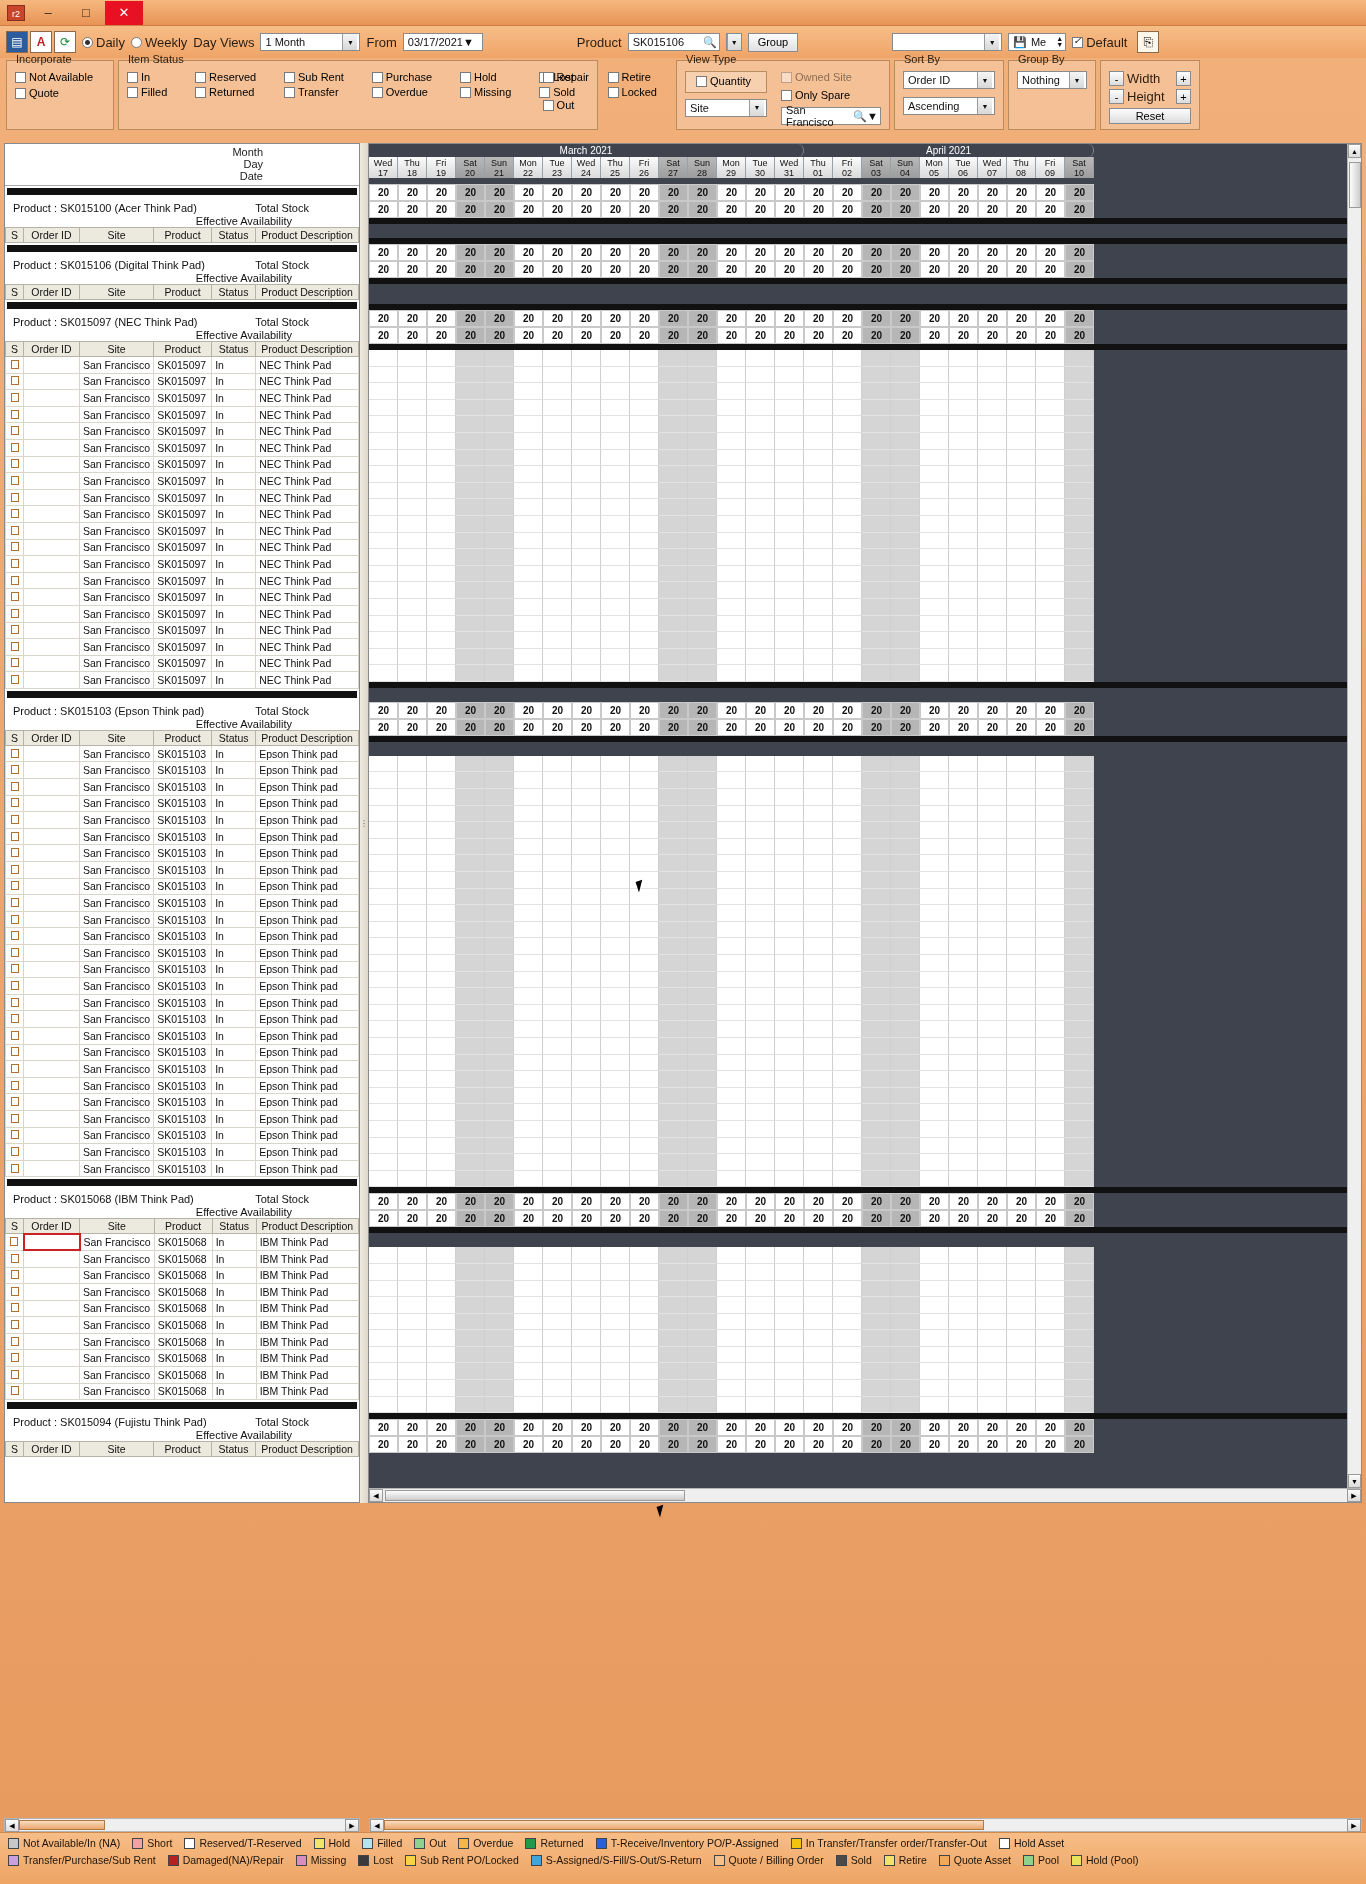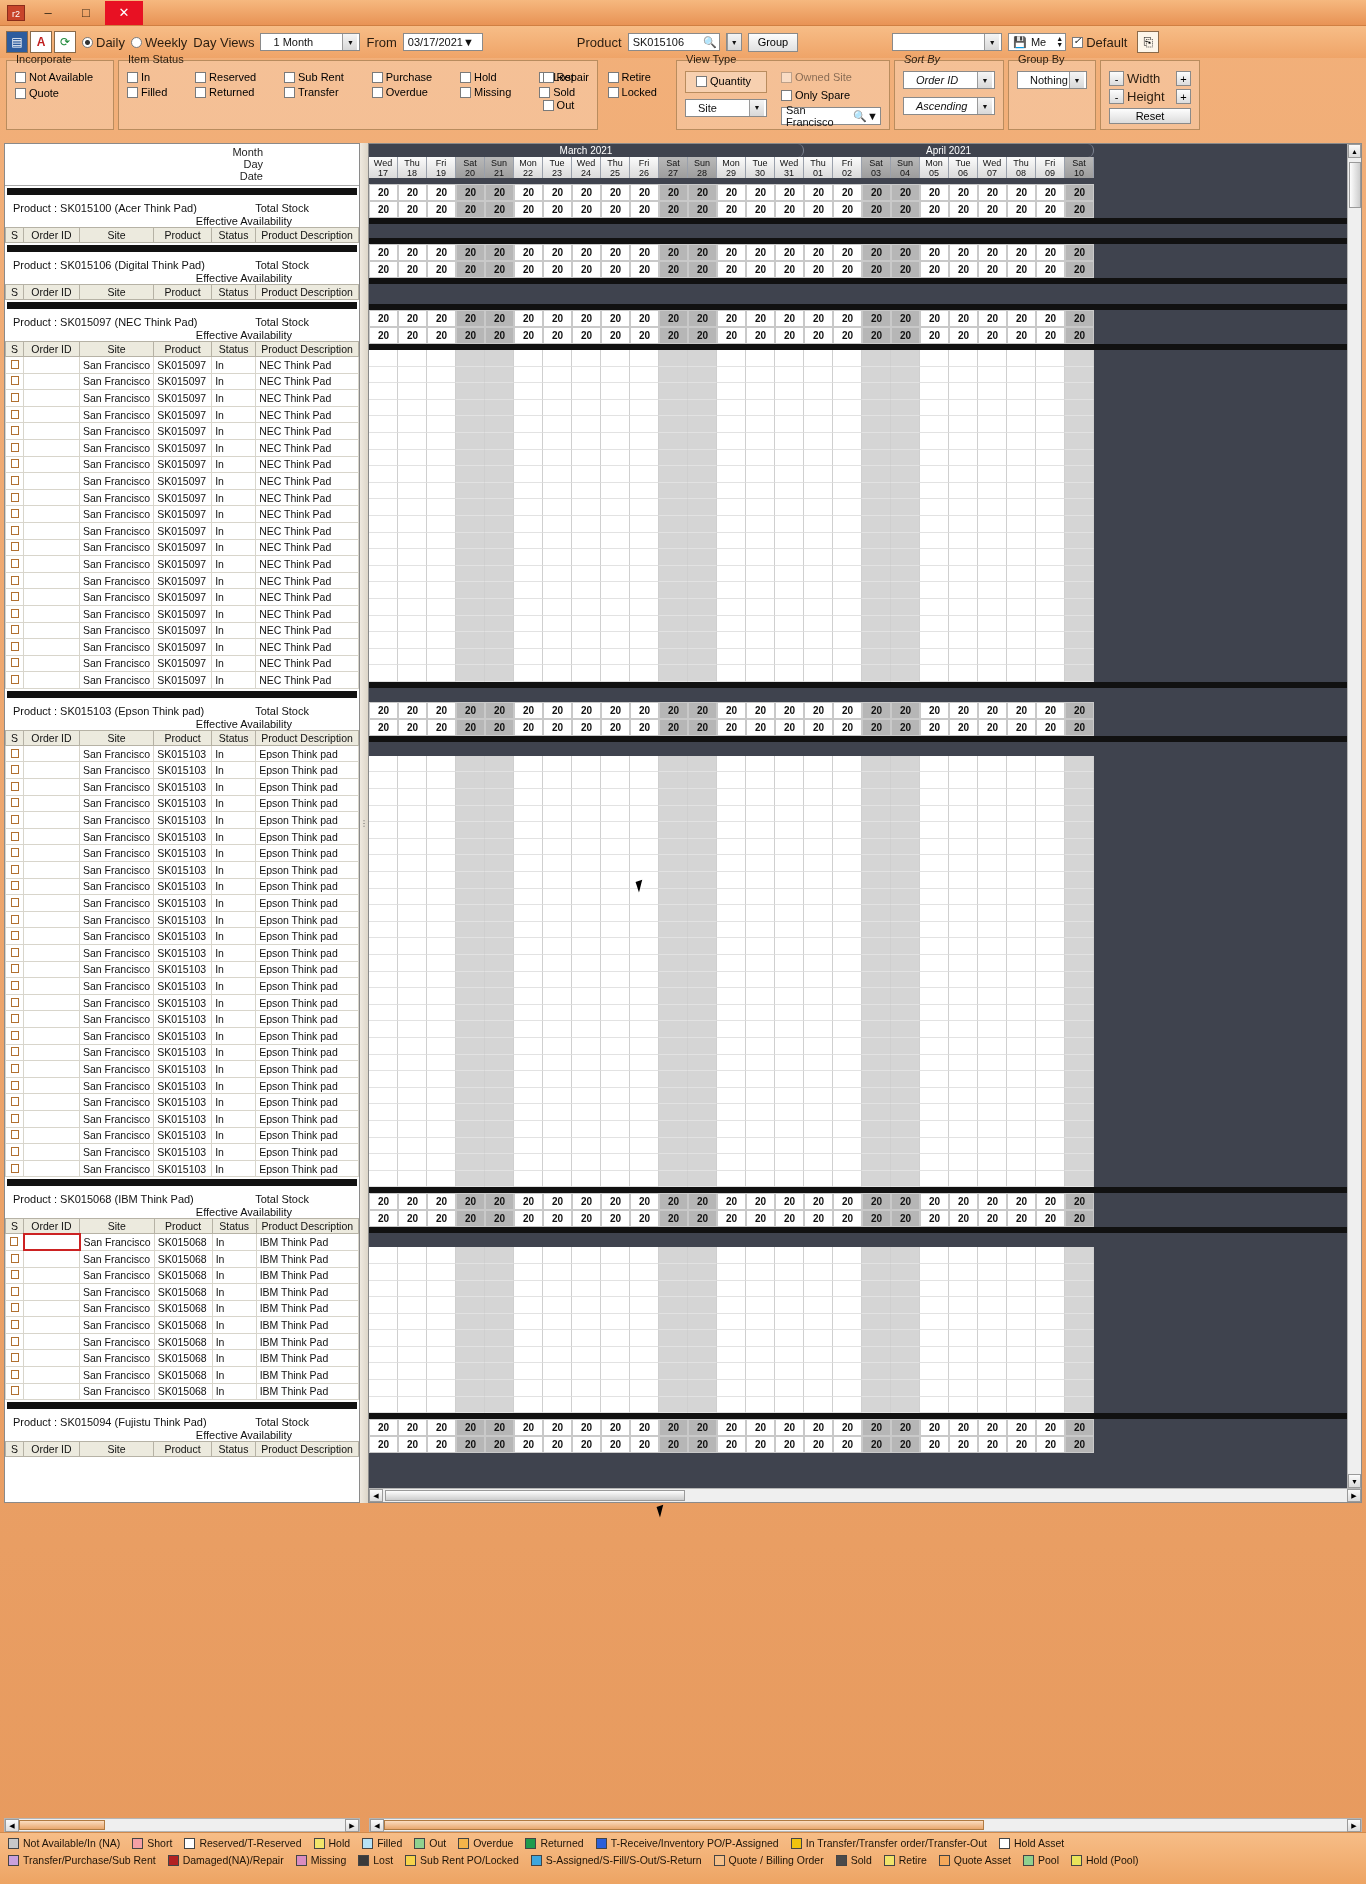--- a/index.html
+++ b/index.html
@@ -67,21 +67,21 @@
   .chk i {
     width: 11px; height: 11px; border: 1px solid #7a7a7a;
     background: #fff; display: inline-block; position: relative;
   }
   .chk.on i::after {
     content: "✓"; position: absolute; left: 0px; top: -3px;
     font-size: 10px; color: #1a1a1a;
   }
   .sel {
     height: 18px; border: 1px solid #8a8a8a; background: #fff;
-    display: inline-flex; align-items: center; padding: 0 2px 0 12px;
+    display: inline-flex; align-items: center; padding: 0 2px 0 4px;
     font-size: 11px; color: #111;
   }
   .sel .arw {
     margin-left: auto; width: 15px; height: 16px;
     background: linear-gradient(#f5f5f5,#d8d8d8);
     border-left: 1px solid #9a9a9a;
     display: flex; align-items: center; justify-content: center;
     font-size: 7px;
   }
   .txtbox {
@@ -446,21 +446,21 @@
             </label>
           <div class="txtbox" style="width:100px">
             <span>San Francisco</span>
             <span style="margin-left:auto;color:#2b5fd9">🔍</span>
             <span class="arw">▼</span>
           </div>
         </div>
       </div>
     </div>
 
-    <div class="group" style="flex:0 0 104px;font-style:italic;">
+    <div class="group" style="flex:0 0 104px;">
       <div class="gt">Sort By</div>
       <div class="col" style="gap:8px">
         <div class="sel" style="width:92px">
           <span>Order ID</span>
           <span class="arw">▼</span>
         </div>
         <div class="sel" style="width:92px">
           <span>Ascending</span>
           <span class="arw">▼</span>
         </div>

